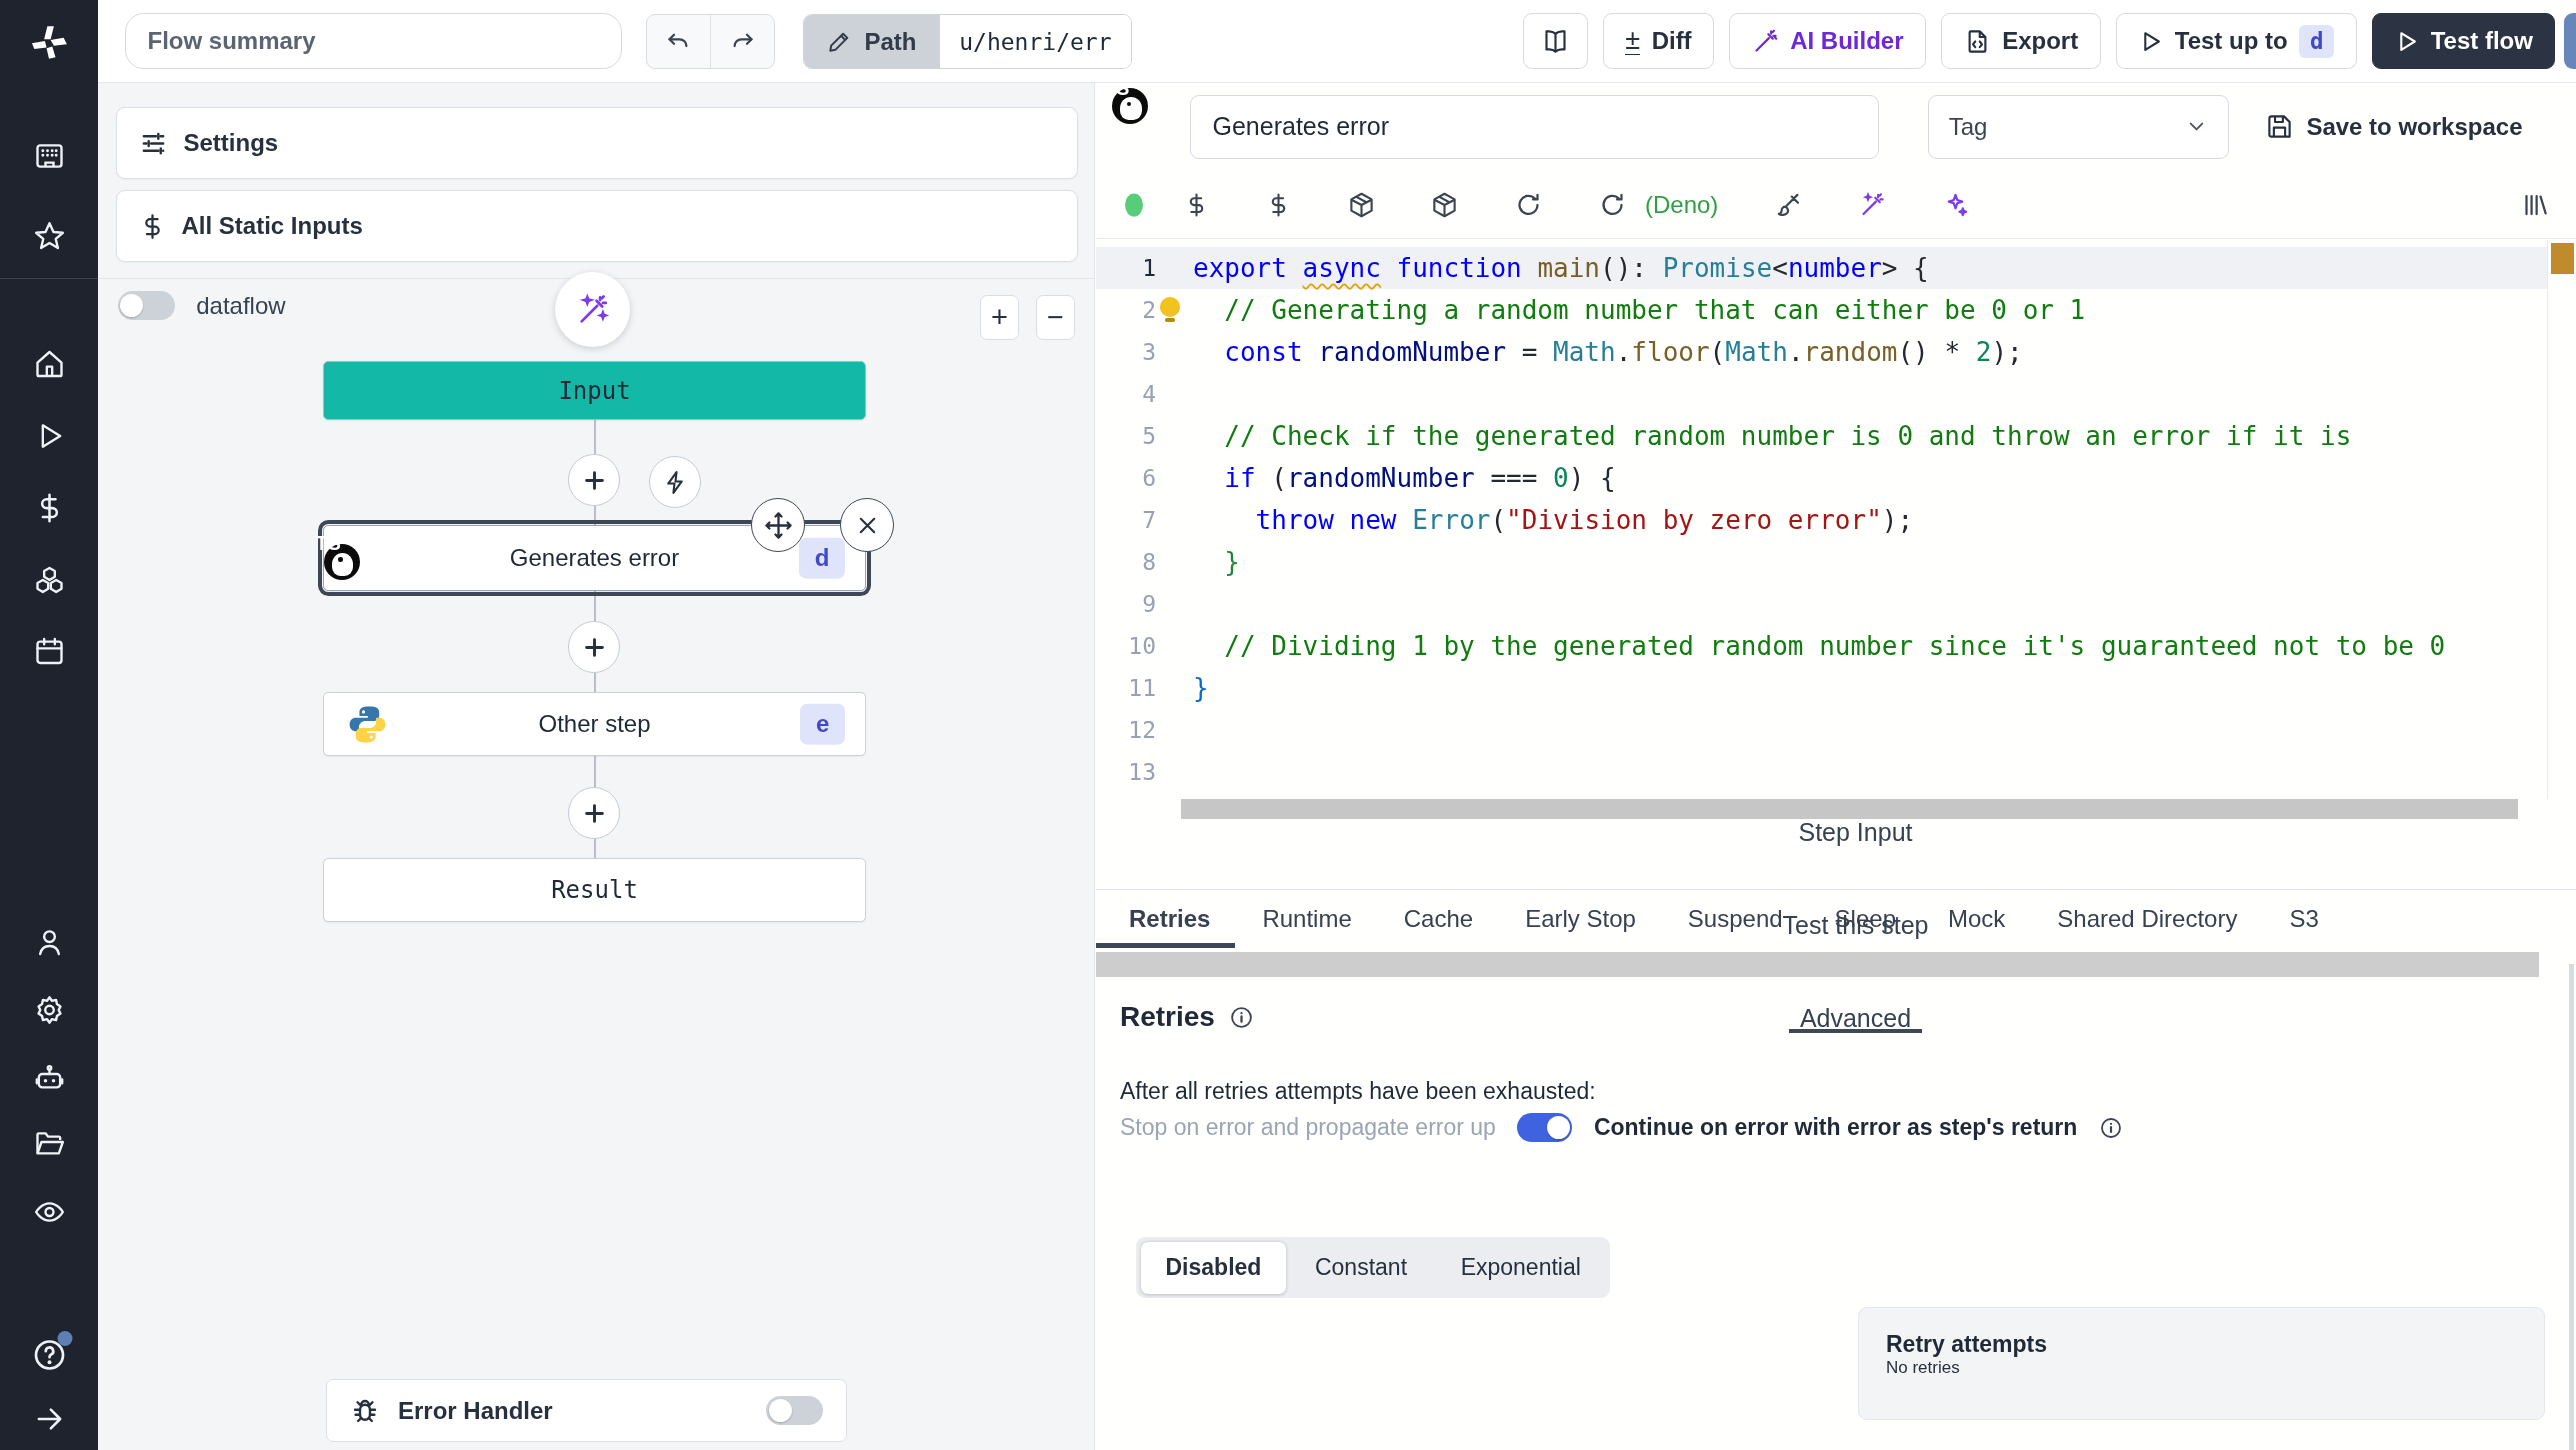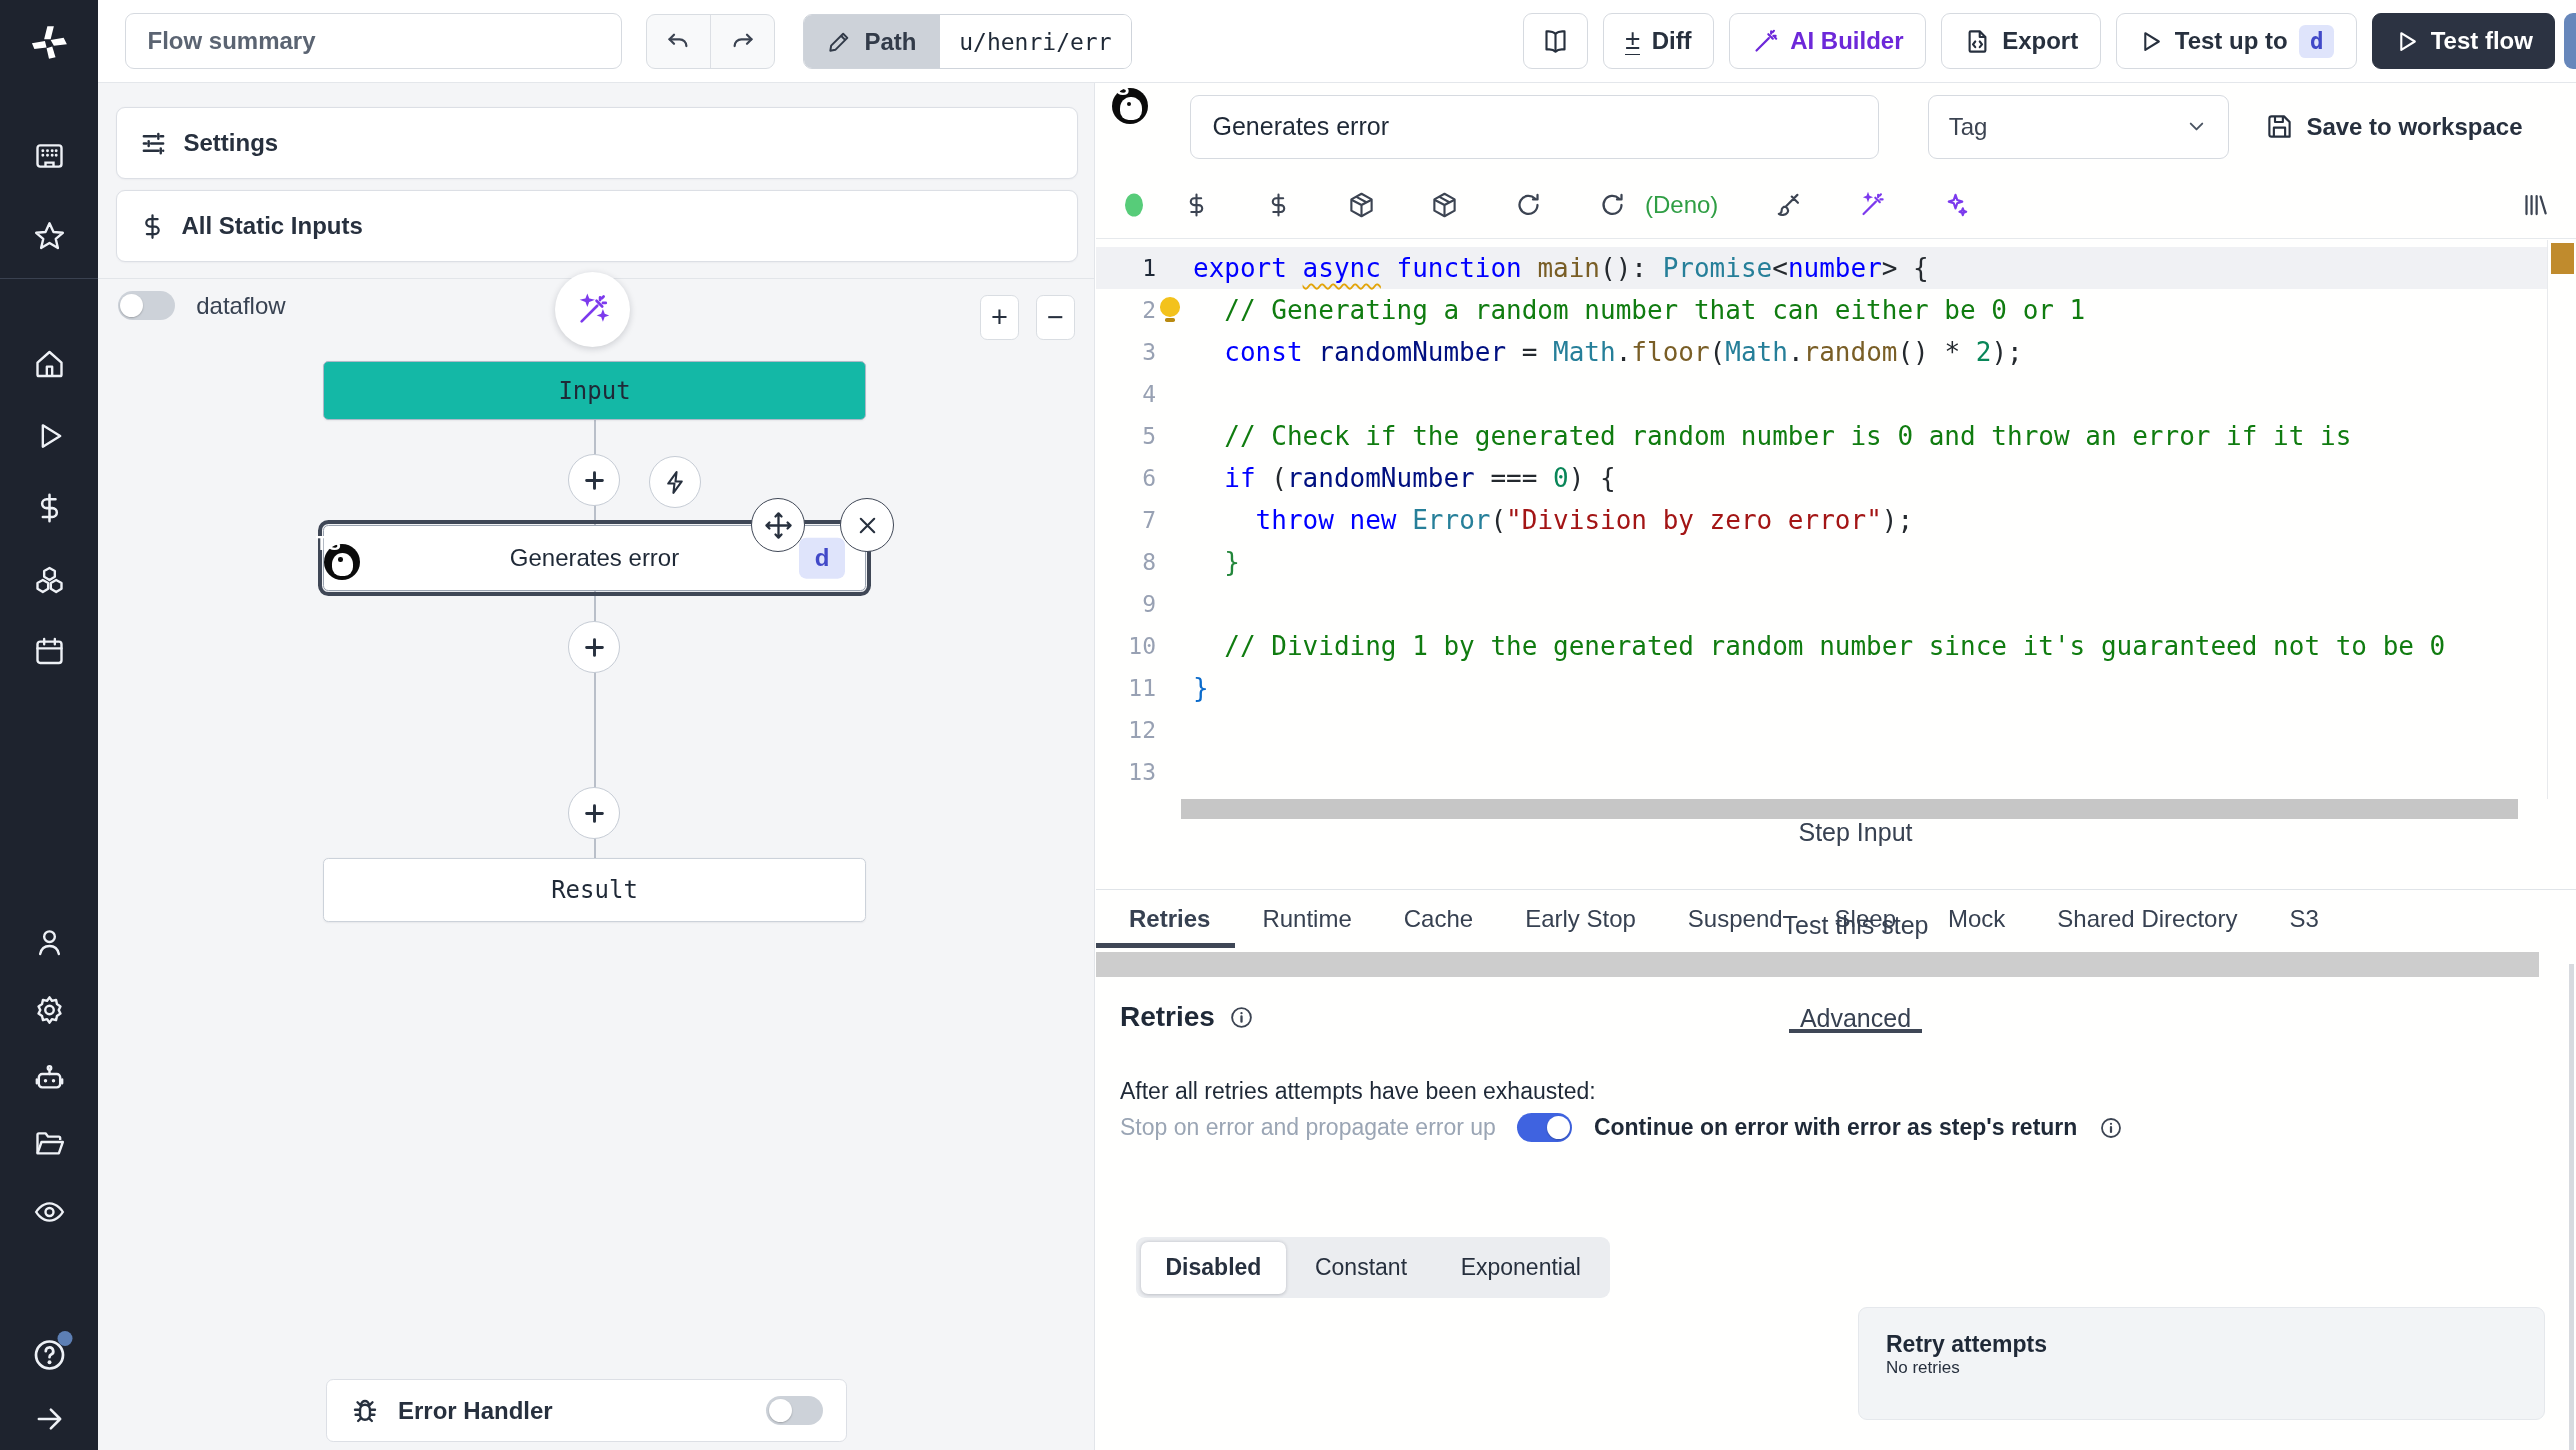--- a/index.html
+++ b/index.html
@@ -11,21 +11,21 @@
   
   #rail { position:absolute; left:0; top:0; width:98px; height:1451px; background:#1e232e; z-index:30; }
   .rail-icon { position:absolute; left:50%; transform:translateX(-50%); width:39px; height:39px;
     display:flex; align-items:center; justify-content:center; color:#eef1f6; cursor:pointer; }
   #rail .divider { position:absolute; left:0; width:98px; height:0.9px; background:#3a4150; }
 
   
   #topbar { position:absolute; left:98px; top:0; width:2478px; height:83px; background:#ffffff;
     border-bottom:0.9px solid #e4e7eb; z-index:20; }
   .tb-input { position:absolute; left:27px; top:13.4px; width:497px; height:56px; border:1.8px solid #d6dae0;
-    border-radius:9px; background:#fff; font-size:24px; font-weight:600; color:#5b6472; padding:0 21.5px;
+    border-radius:19px; background:#fff; font-size:24px; font-weight:600; color:#5b6472; padding:0 21.5px;
     font-family:"Liberation Sans", sans-serif; }
   .tb-input::placeholder { color:#5b6472; opacity:1; }
   #undoredo { position:absolute; left:548px; top:14.3px; width:129px; height:55px; border:1.3px solid #d9dde2;
     border-radius:9px; background:#f8f9fa; display:flex; overflow:hidden; }
   #undoredo .half { flex:1; display:flex; align-items:center; justify-content:center; color:#3c4452; cursor:pointer; }
   #undoredo .half + .half { border-left:0.9px solid #dcdfe4; }
   #pathgroup { position:absolute; left:705px; top:14.3px; height:55px; display:flex; border:1.3px solid #cfd4db;
     border-radius:9px; overflow:hidden; }
   #pathgroup .gray { background:#cdd2d9; display:flex; align-items:center; gap:12.5px; padding:0 23px;
     font-weight:700; font-size:24px; color:#323b49; }
@@ -413,20 +413,30 @@
         <path d="M5 5l14 14M19 5 5 19"></path>
       </svg>
   </div>
 
   <div class="circ-btn" style="left:470px;top:538px;width:52px;height:52px">
     <svg width="27" height="27" viewBox="0 0 24 24" fill="none" stroke="#27303e" stroke-width="2.6" stroke-linecap="round">
         <path d="M12 5v14M5 12h14"></path>
       </svg>
   </div>
 
+  <div class="gnode" id="node-step2">
+    <span class="lang-ic">
+      <svg width="43" height="43" viewBox="0 0 24 24">
+          <path fill="#3776ab" d="M12 2c-2.8 0-4.5 1.2-4.5 3v2.2h4.7v1H5.5C3.6 8.2 2 9.7 2 12s1.6 3.8 3.5 3.8h1.7v-2.4c0-1.9 1.7-3.4 3.8-3.4h4.5c1.6 0 3-1.3 3-2.8V5c0-1.8-1.7-3-4.5-3zm-2.2 2.1a.9.9 0 1 1 0 1.8.9.9 0 0 1 0-1.8z"></path>
+          <path fill="#ffd343" d="M12 22c2.8 0 4.5-1.2 4.5-3v-2.2h-4.7v-1h6.7c1.9 0 3.5-1.5 3.5-3.8s-1.6-3.8-3.5-3.8h-1.7v2.4c0 1.9-1.7 3.4-3.8 3.4h-4.5c-1.6 0-3 1.3-3 2.8V19c0 1.8 1.7 3 4.5 3zm2.2-2.1a.9.9 0 1 1 0-1.8.9.9 0 0 1 0 1.8z"></path>
+        </svg>
+    </span>
+    <span class="title">Other step</span>
+    <span class="node-badge">e</span>
+  </div>
 
   <div class="circ-btn" style="left:470px;top:704px;width:52px;height:52px">
     <svg width="27" height="27" viewBox="0 0 24 24" fill="none" stroke="#27303e" stroke-width="2.6" stroke-linecap="round">
         <path d="M12 5v14M5 12h14"></path>
       </svg>
   </div>
 
   <div class="gnode mono" id="node-result">
     <span>Result</span>
   </div>

